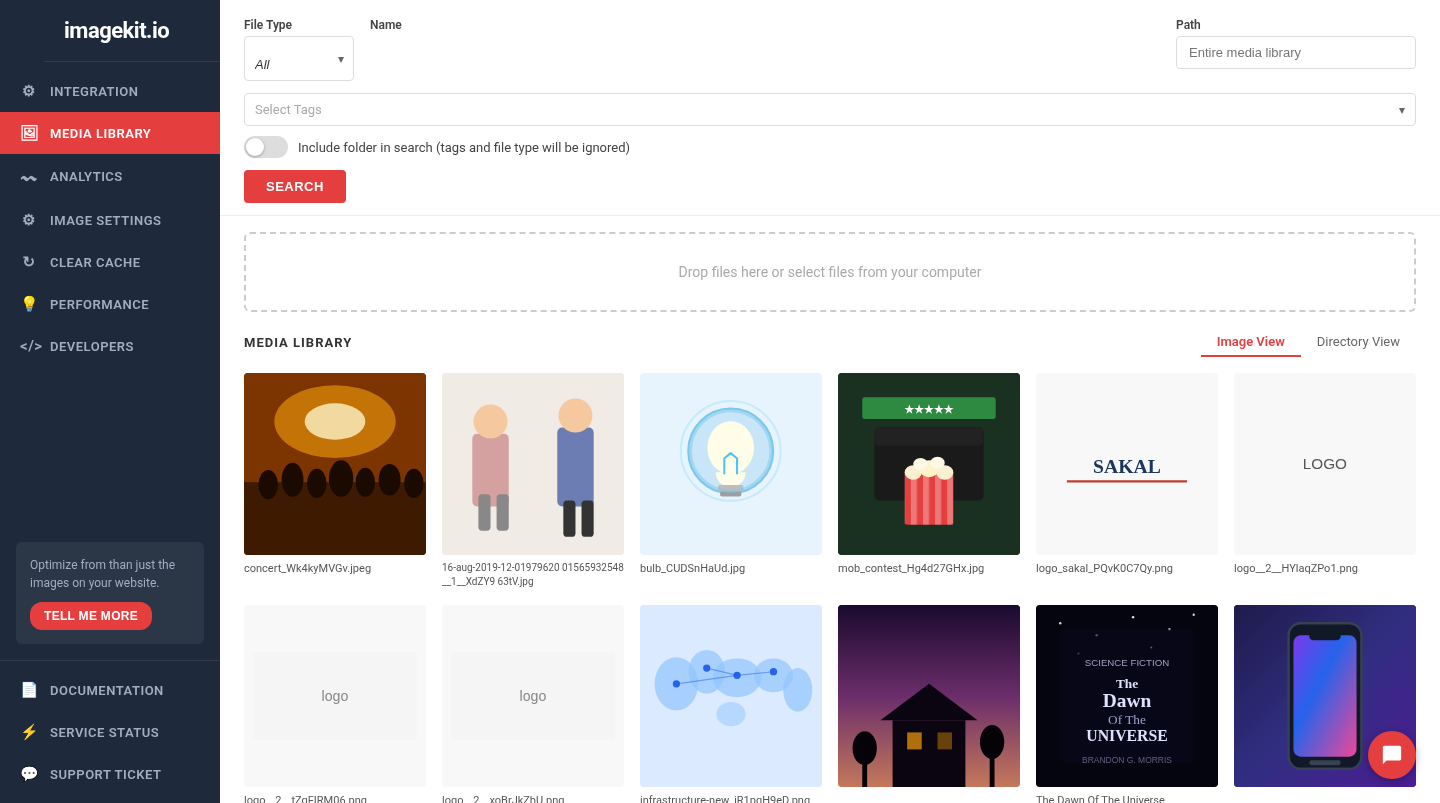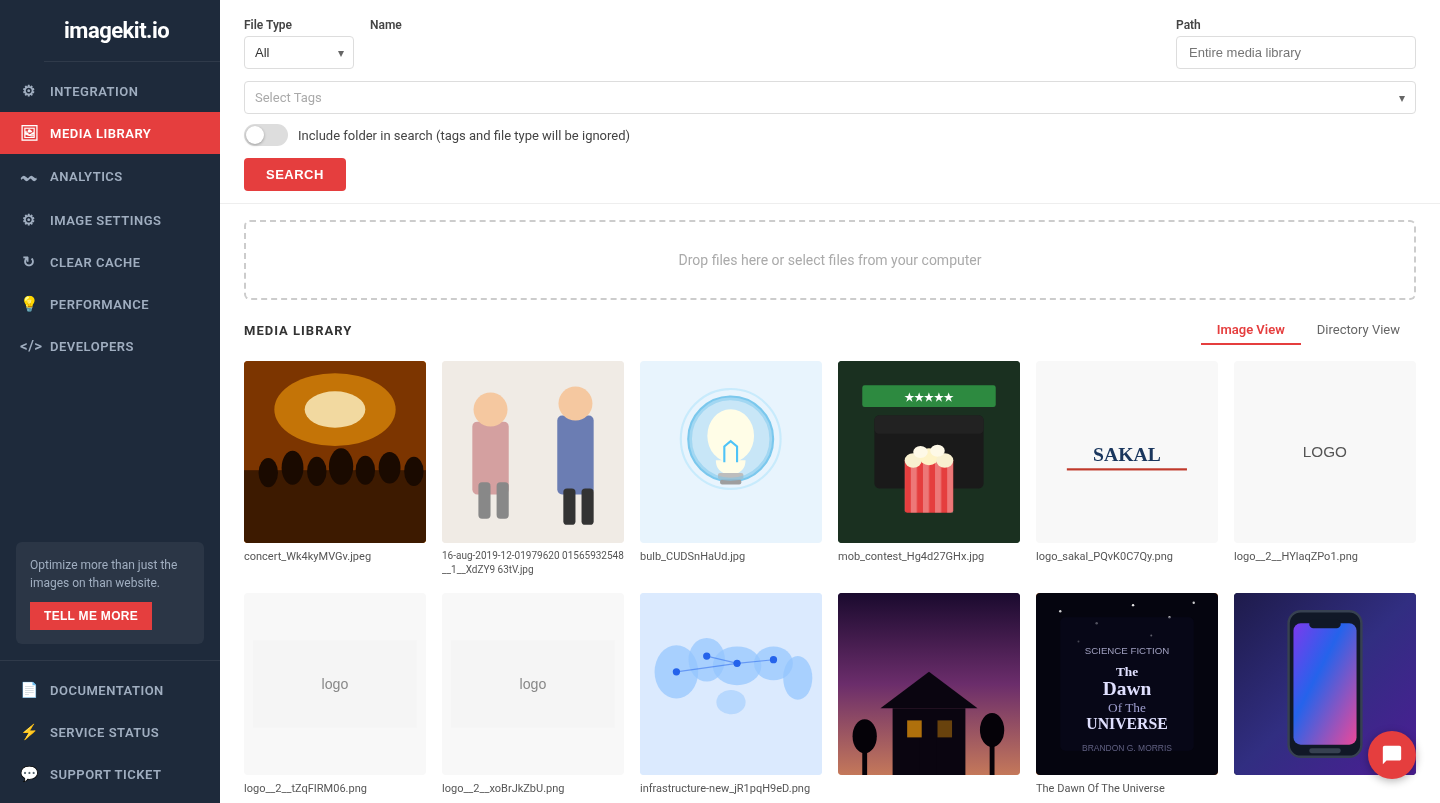--- a/index.html
+++ b/index.html
@@ -48,21 +48,21 @@
       padding: 14px;
       font-size: 12px;
       color: #a0aec0;
       line-height: 1.5;
     }
     .sidebar-promo-btn {
       margin-top: 10px;
       background: #e53e3e;
       color: #fff;
       border: none;
-      border-radius: 0;
+      border-radius: 12px;
       padding: 7px 14px;
       font-size: 12px;
       font-weight: 700;
       cursor: pointer;
       letter-spacing: 0.3px;
     }
     .sidebar-bottom {
       border-top: 1px solid rgba(255,255,255,0.08);
       padding: 8px 0;
     }
@@ -85,27 +85,28 @@
     .filter-row {
       display: flex;
       gap: 16px;
       margin-bottom: 12px;
     }
     .filter-group { display: flex; flex-direction: column; gap: 4px; }
     .filter-group label { font-size: 12px; font-weight: 600; color: #444; }
     .filter-select {
       border: 1px solid #ddd;
       border-radius: 4px;
-      padding: 8px 32px 8px 10px;
+      padding: 20px 32px 8px 10px;
       font-size: 13px;
       background: #fff;
       appearance: none;
       cursor: pointer;
       width: 110px;
       color: #333;
+      font-style: italic;
     }
     .select-wrapper { position: relative; display: inline-block; }
     .select-wrapper::after { content: '▾'; position: absolute; right: 10px; top: 50%; transform: translateY(-50%); pointer-events: none; color: #666; font-size: 12px; }
     .filter-input {
       border: 1px solid #ddd;
       border-radius: 4px;
       padding: 8px 12px;
       font-size: 13px;
       color: #333;
       outline: none;
@@ -287,21 +288,21 @@
       <span class="icon">💡</span>
       <span>PERFORMANCE</span>
     </div>
     <div class="sidebar-item">
       <span class="icon">&lt;/&gt;</span>
       <span>DEVELOPERS</span>
     </div>
   </div>
 
   <div class="sidebar-promo">
-    <div>Optimize more than just the images on than website.</div>
+    <div>Optimize from than just the images on your website.</div>
     <button class="sidebar-promo-btn">TELL ME MORE</button>
   </div>
 
   <div class="sidebar-bottom">
     <div class="sidebar-item">
       <span class="icon">📄</span>
       <span>DOCUMENTATION</span>
     </div>
     <div class="sidebar-item">
       <span class="icon">⚡</span>

